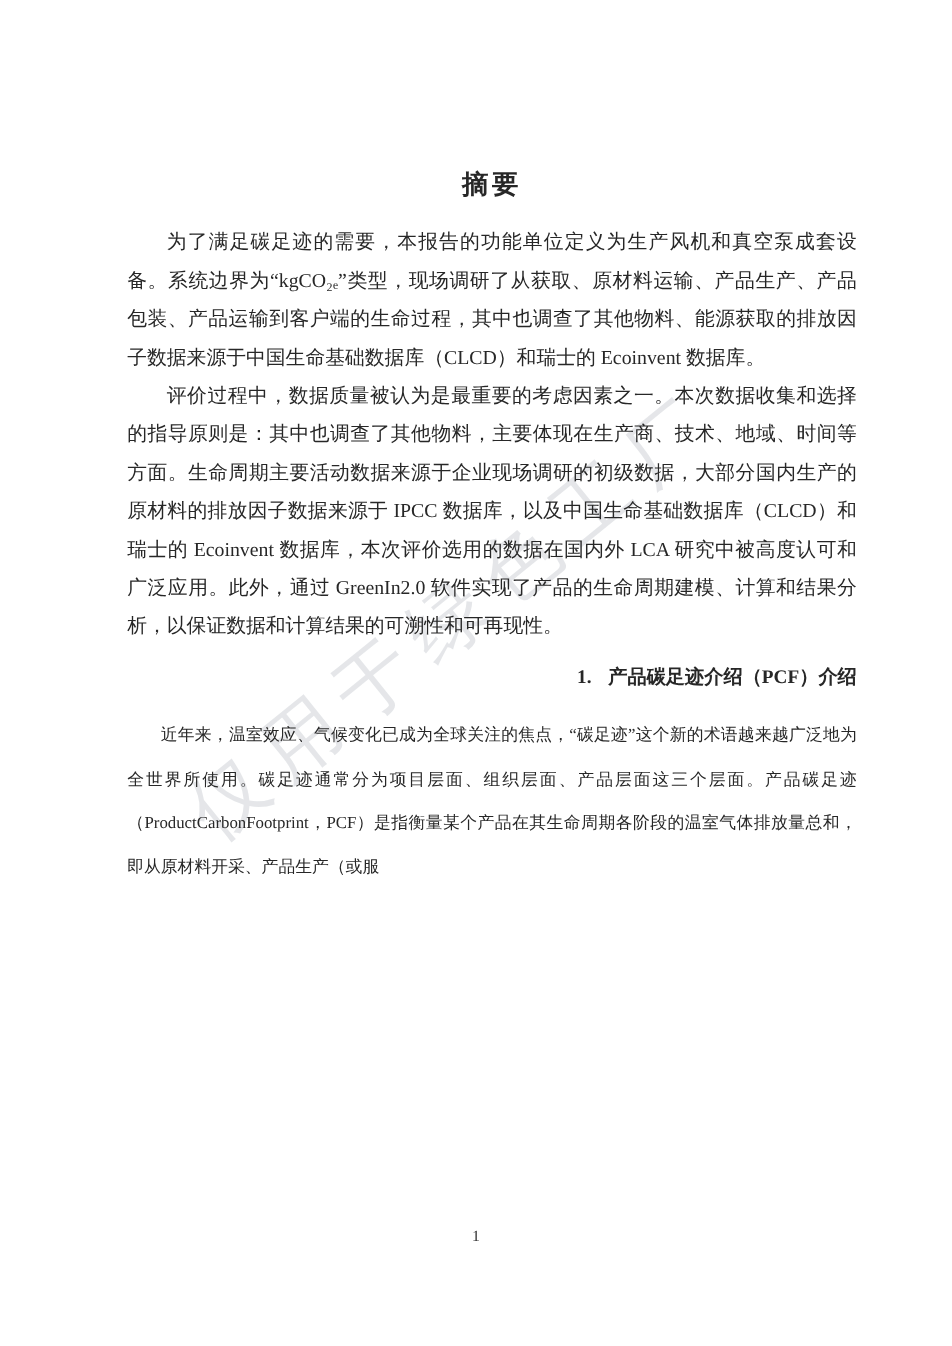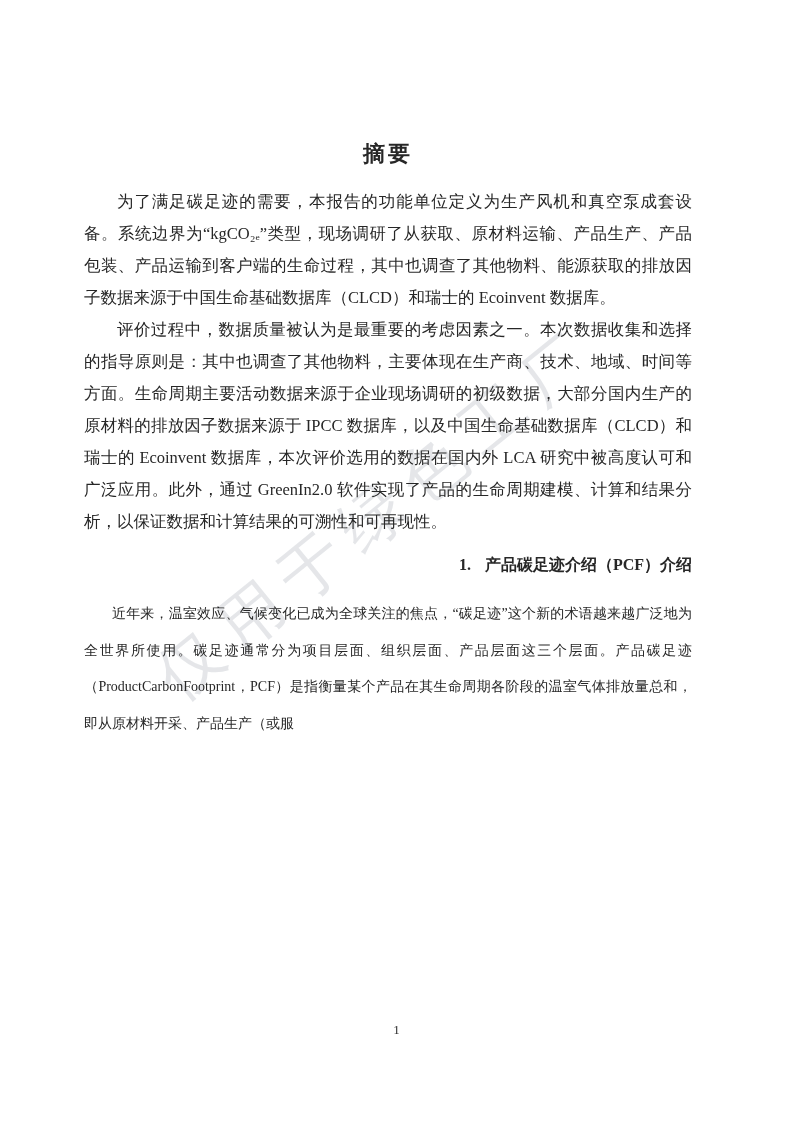--- a/index.html
+++ b/index.html
@@ -27,21 +27,21 @@
     white-space: nowrap;
     color: #aab0b9;
     opacity: 0.30;
     transform: rotate(-39deg);
     transform-origin: center center;
     pointer-events: none;
     user-select: none;
   }
   .content {
     position: absolute;
-    left: 84px;
+    left: 106px;
     top: 0;
     width: 608px;
   }
   .doc-title {
     margin: 139px 0 17px 0;
     text-align: center;
     font-size: 22px;
     line-height: 30px;
     font-weight: bold;
     letter-spacing: 3px;

